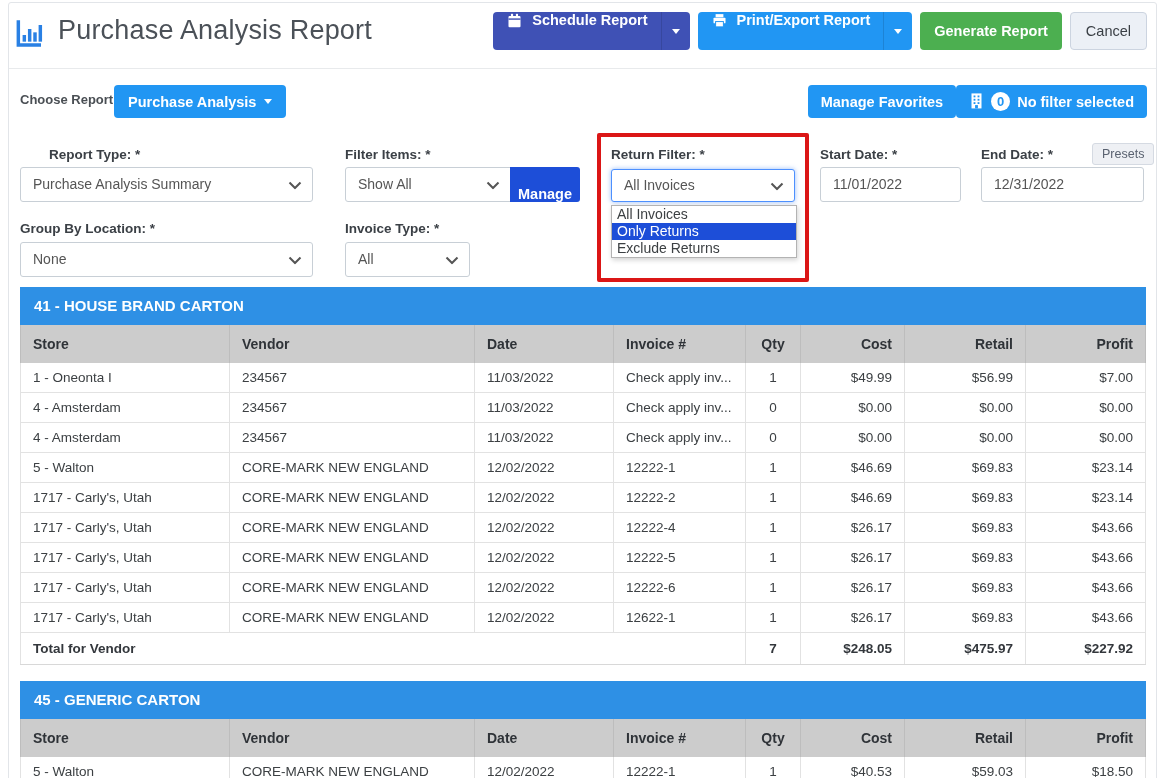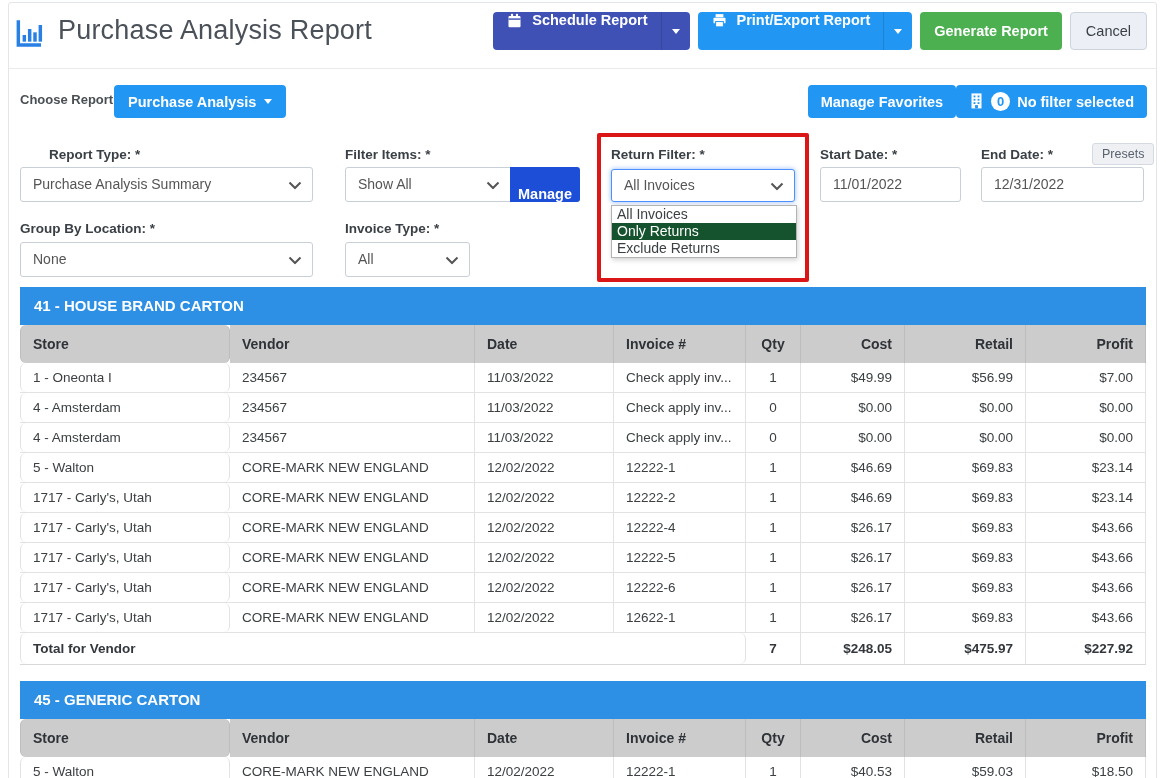--- a/index.html
+++ b/index.html
@@ -47,31 +47,31 @@
   .manage-btn { left:510px; top:168px; width:70px; height:35px; background:#1d4ed8;
     border-radius:0 3px 3px 0; color:#fff; font-size:14.5px; font-weight:bold;
     display:flex; align-items:flex-end; justify-content:center; cursor:pointer; }
   .presets-btn { left:1092px; top:143px; height:22px; padding:0 9px; background:#eef0f4;
     border:1px solid #d5dae2; border-radius:3px; color:#5a6270; font-size:12.5px;
     display:flex; align-items:center; cursor:pointer; }
   .dd-panel { left:611px; top:205px; width:186px; background:#fff; border:1px solid #b3b3b3;
     box-shadow:1px 2px 5px rgba(0,0,0,.18); z-index:5; }
   .dd-item { height:17px; line-height:17px; font-size:14px; color:#3c4043; padding-left:5px;
     white-space:nowrap; cursor:pointer; }
-  .dd-item.hl { background:#14532d; color:#fff; }
+  .dd-item.hl { background:#1d4ed8; color:#fff; }
   .red-box { left:597px; top:133px; width:212px; height:149px; border:4px solid #db1616;
     border-radius:2px; z-index:8; pointer-events:none; }
 
   
   #sections { left:20px; top:287px; width:1126px; display:flex; flex-direction:column; gap:16px; }
   .sec-header { height:38px; background:#2e90e5; color:#fff; font-weight:bold; font-size:15px;
     line-height:38px; padding-left:14px; }
   .trow, .thead, .total-row { display:flex; width:1126px; }
   .cell { border-right:1px solid #e2e2e2; padding:0 12px; overflow:hidden; white-space:nowrap; }
-  .cell.first { border-left:1px solid #e2e2e2;border-radius:6px; }
+  .cell.first { border-left:1px solid #e2e2e2; }
   .thead .cell { background:#cccccc; border-right:1px solid #bdbdbd; border-left-color:#bdbdbd;
     font-weight:bold; color:#2f3338; height:38px; line-height:38px; font-size:14px; }
   .trow { border-bottom:1px solid #e2e2e2; }
   .trow .cell { height:29px; line-height:29px; font-size:13.5px; color:#3c4043; }
   .total-row { border-bottom:1px solid #d8d8d8; }
   .total-row .cell { height:31px; line-height:31px; font-size:13.5px; font-weight:bold; color:#33373c; }
   .al-c { text-align:center; } .al-r { text-align:right; }
 </style>
 </head>
 <body>

